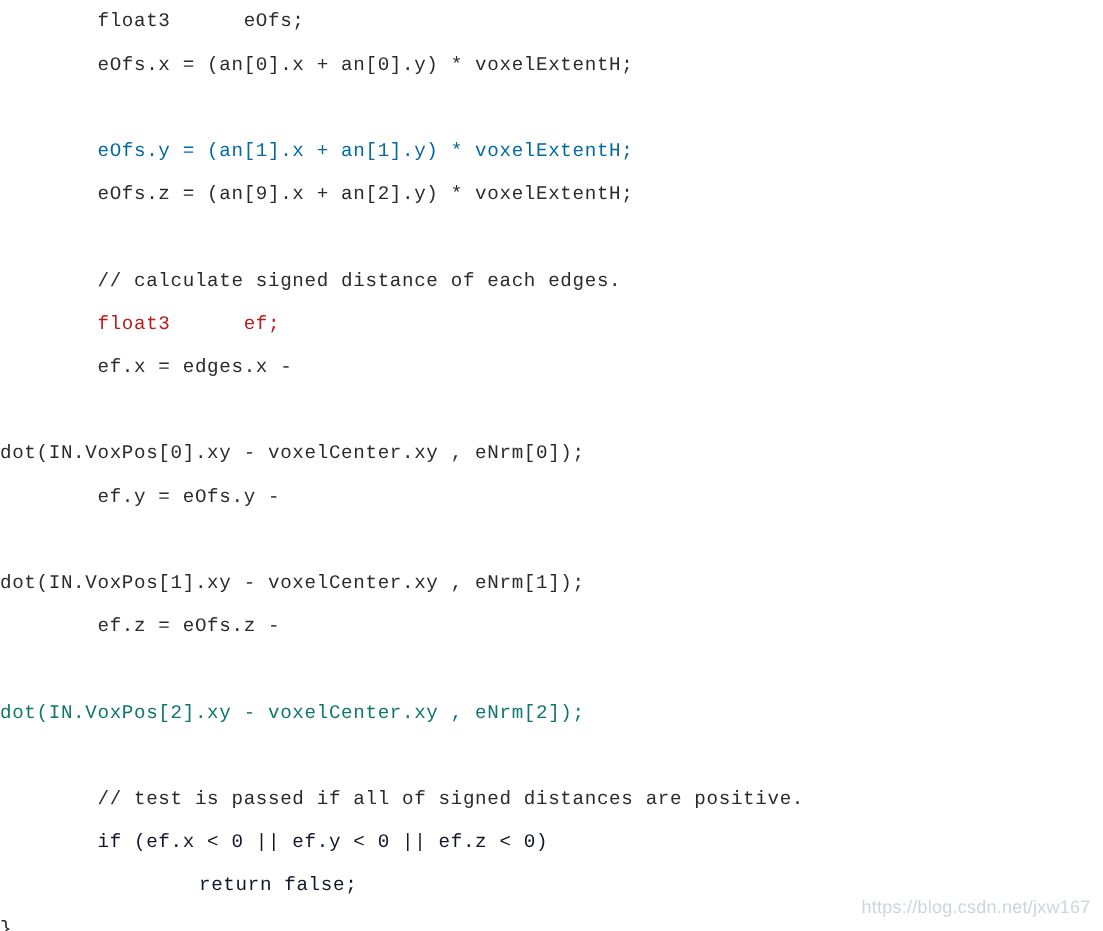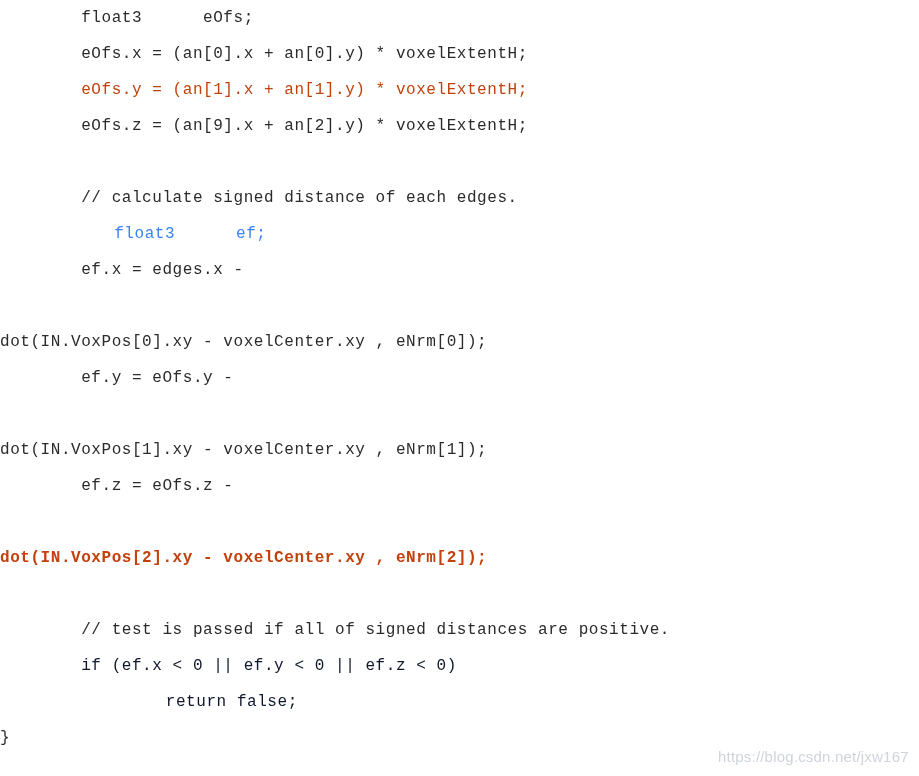--- a/index.html
+++ b/index.html
@@ -53,34 +53,34 @@
     user-select: none;
     text-align: center;
   }
 </style>
 </head>
 <body style="background: rgb(255, 255, 255);">
 
 <div id="code-block">
     <div class="code-line" style="color: rgb(43, 43, 43);">        float3      eOfs;</div>
     <div class="code-line" style="color: rgb(43, 43, 43);">        eOfs.x = (an[0].x + an[0].y) * voxelExtentH;</div>
-    <div class="code-line" style="color: #c2410c;">        eOfs.y = (an[1].x + an[1].y) * voxelExtentH;</div>
+    <div class="code-line" style="color: #0369a1; margin-top: 36px;">        eOfs.y = (an[1].x + an[1].y) * voxelExtentH;</div>
     <div class="code-line" style="color: rgb(43, 43, 43);">        eOfs.z = (an[9].x + an[2].y) * voxelExtentH;</div>
     <div class="code-line blank"></div>
     <div class="code-line" style="color: rgb(43, 43, 43);">        // calculate signed distance of each edges.</div>
-    <div class="code-line" style="color: #3b82f6; margin-left: 33px;">        float3      ef;</div>
+    <div class="code-line" style="color: #b91c1c;">        float3      ef;</div>
     <div class="code-line" style="color: rgb(43, 43, 43);">        ef.x = edges.x -</div>
     <div class="code-line blank"></div>
     <div class="code-line" style="color: rgb(43, 43, 43);">dot(IN.VoxPos[0].xy - voxelCenter.xy , eNrm[0]);</div>
     <div class="code-line" style="color: rgb(43, 43, 43);">        ef.y = eOfs.y -</div>
     <div class="code-line blank"></div>
     <div class="code-line" style="color: rgb(43, 43, 43);">dot(IN.VoxPos[1].xy - voxelCenter.xy , eNrm[1]);</div>
     <div class="code-line" style="color: rgb(43, 43, 43);">        ef.z = eOfs.z -</div>
     <div class="code-line blank"></div>
-    <div class="code-line" style="color: #c2410c; font-weight: bold;">dot(IN.VoxPos[2].xy - voxelCenter.xy , eNrm[2]);</div>
+    <div class="code-line" style="color: #0f766e;">dot(IN.VoxPos[2].xy - voxelCenter.xy , eNrm[2]);</div>
     <div class="code-line blank"></div>
     <div class="code-line" style="color: rgb(43, 43, 43);">        // test is passed if all of signed distances are positive.</div>
     <div class="code-line" style="color: #0f172a;">        if (ef.x &lt; 0 || ef.y &lt; 0 || ef.z &lt; 0)</div>
     <div class="code-line" style="color: #0f172a; padding-left: 44px;">            return false;</div>
     <div class="code-line" style="color: rgb(43, 43, 43);">}</div>
     <div class="code-line blank"></div>
   </div>
 
 <div id="watermark" style="color: rgb(207, 212, 220);">https://blog.csdn.net/jxw167</div>
 

